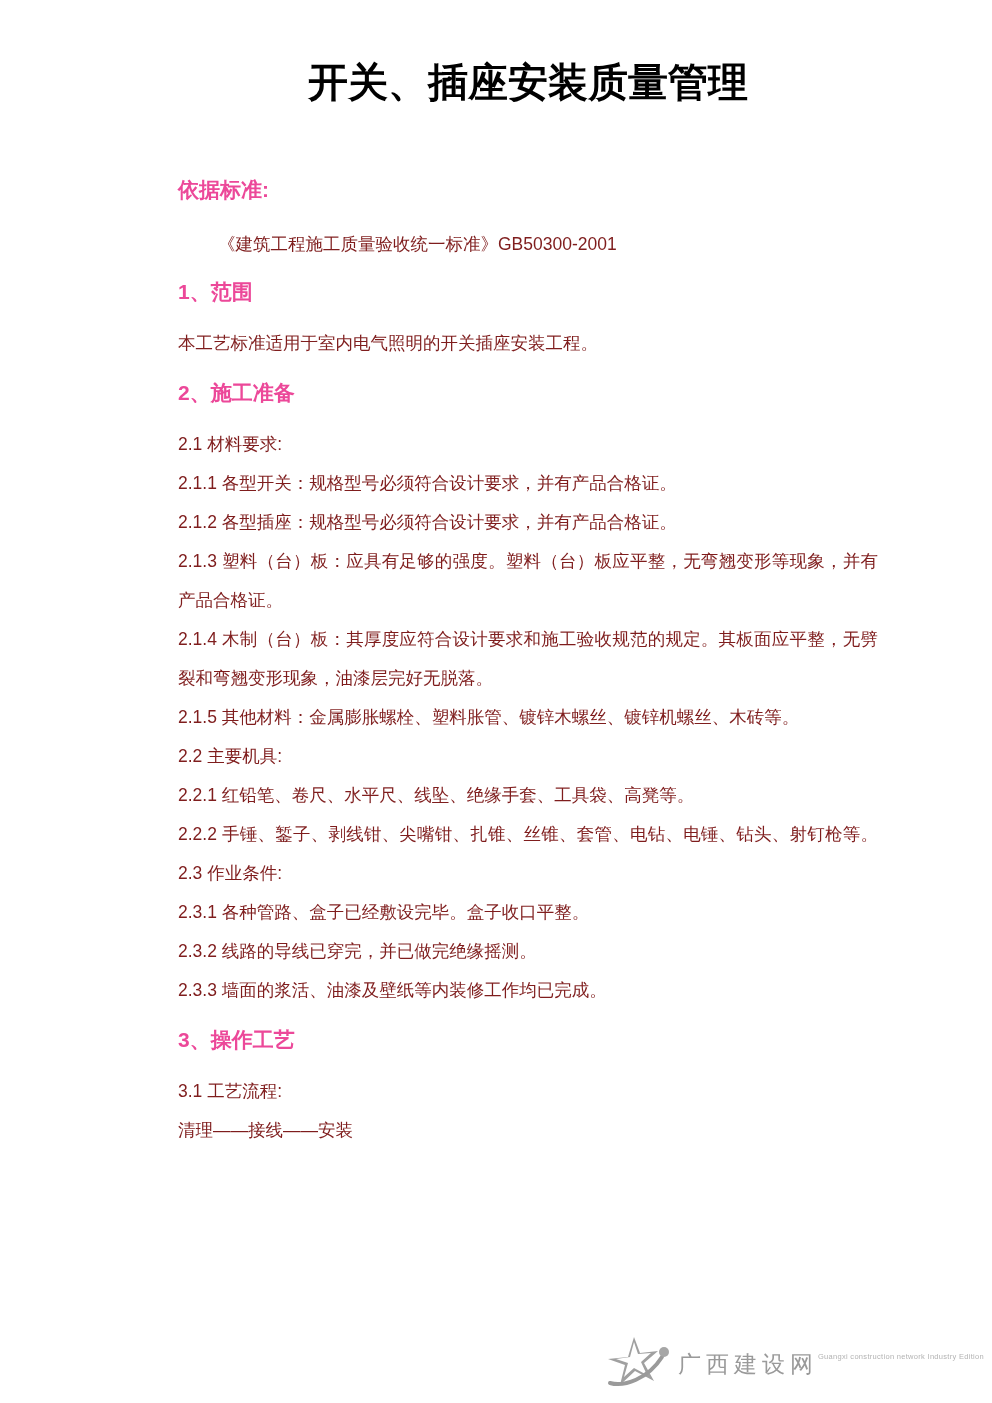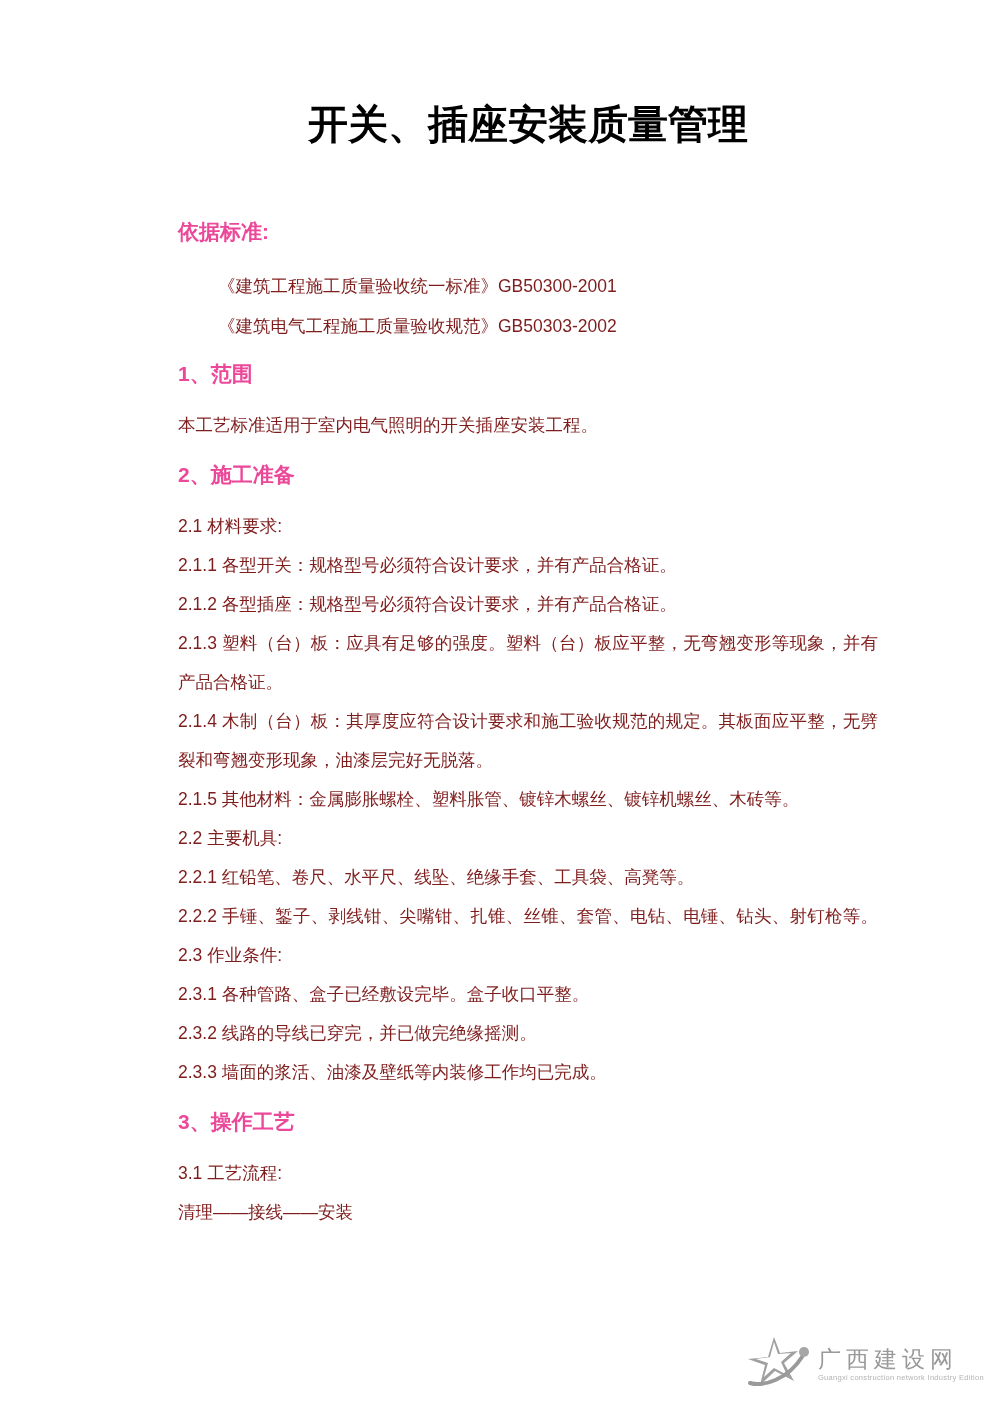--- a/index.html
+++ b/index.html
@@ -2,21 +2,21 @@
 <html><head>
 <meta charset="utf-8">
 <style>
   html,body{margin:0;padding:0;}
   body{
     width:992px;height:1403px;background:#ffffff;
     font-family:"Liberation Sans","DejaVu Sans",sans-serif;
     color:#000;
   }
   .page{position:relative;width:992px;height:1403px;background:#fff;overflow:hidden;}
-  .content{padding:98px 114px 0 178px;}
+  .content{padding:56px 114px 0 178px;}
   .doc-title{
     font-size:40px;font-weight:700;text-align:center;
     line-height:52px;margin:0;letter-spacing:0px;color:#000;
   }
   .h2{
     font-size:21px;font-weight:700;line-height:40px;
     margin:8px 0 10px 0;color:#ec4899;
   }
   .h2.first{margin-top:62px;}
   .h2.after-p{margin-top:10px;}
@@ -29,21 +29,21 @@
   .ref.first-ref{margin-top:14px !important;}
   .stretch{text-align-last:justify;}
   .flow-line{text-align:left !important;}
   
   .watermark{
     position:absolute;right:8px;bottom:8px;
     display:flex;align-items:center;gap:6px;
     user-select:none;
   }
   .wm-star{width:68px;height:60px;flex:0 0 auto;}
-  .wm-textcol{display:flex;flex-direction:column;align-items:flex-start;}
+  .wm-textcol{display:flex;align-items:flex-start;}
   .wm-name{
     font-family:"Liberation Serif","DejaVu Serif",serif;
     font-size:23px;color:#9a9a9a;letter-spacing:5px;
     line-height:26px;white-space:nowrap;
   }
   .wm-tagline{
     font-size:7.5px;color:#b3b3b3;letter-spacing:0.3px;
     line-height:10px;white-space:nowrap;
     font-family:"Liberation Sans",sans-serif;
   }
@@ -52,21 +52,20 @@
 <body>
 
 <div class="page">
   <div class="content">
 
     <h1 class="doc-title">开关、插座安装质量管理</h1>
 
     <h2 class="h2 first">依据标准:</h2>
 
     <p class="ref first-ref">《建筑工程施工质量验收统一标准》GB50300-2001</p>
-    <p class="ref">《建筑电气工程施工质量验收规范》GB50303-2002</p>
 
     <h2 class="h2">1、范围</h2>
     <p class="mt">本工艺标准适用于室内电气照明的开关插座安装工程。</p>
 
     <h2 class="h2 after-p">2、施工准备</h2>
 
     <p class="mt">2.1 材料要求:</p>
     <p>2.1.1 各型开关：规格型号必须符合设计要求，并有产品合格证。</p>
     <p>2.1.2 各型插座：规格型号必须符合设计要求，并有产品合格证。</p>
     <p>2.1.3 塑料（台）板：应具有足够的强度。塑料（台）板应平整，无弯翘变形等现象，并有产品合格证。</p>

